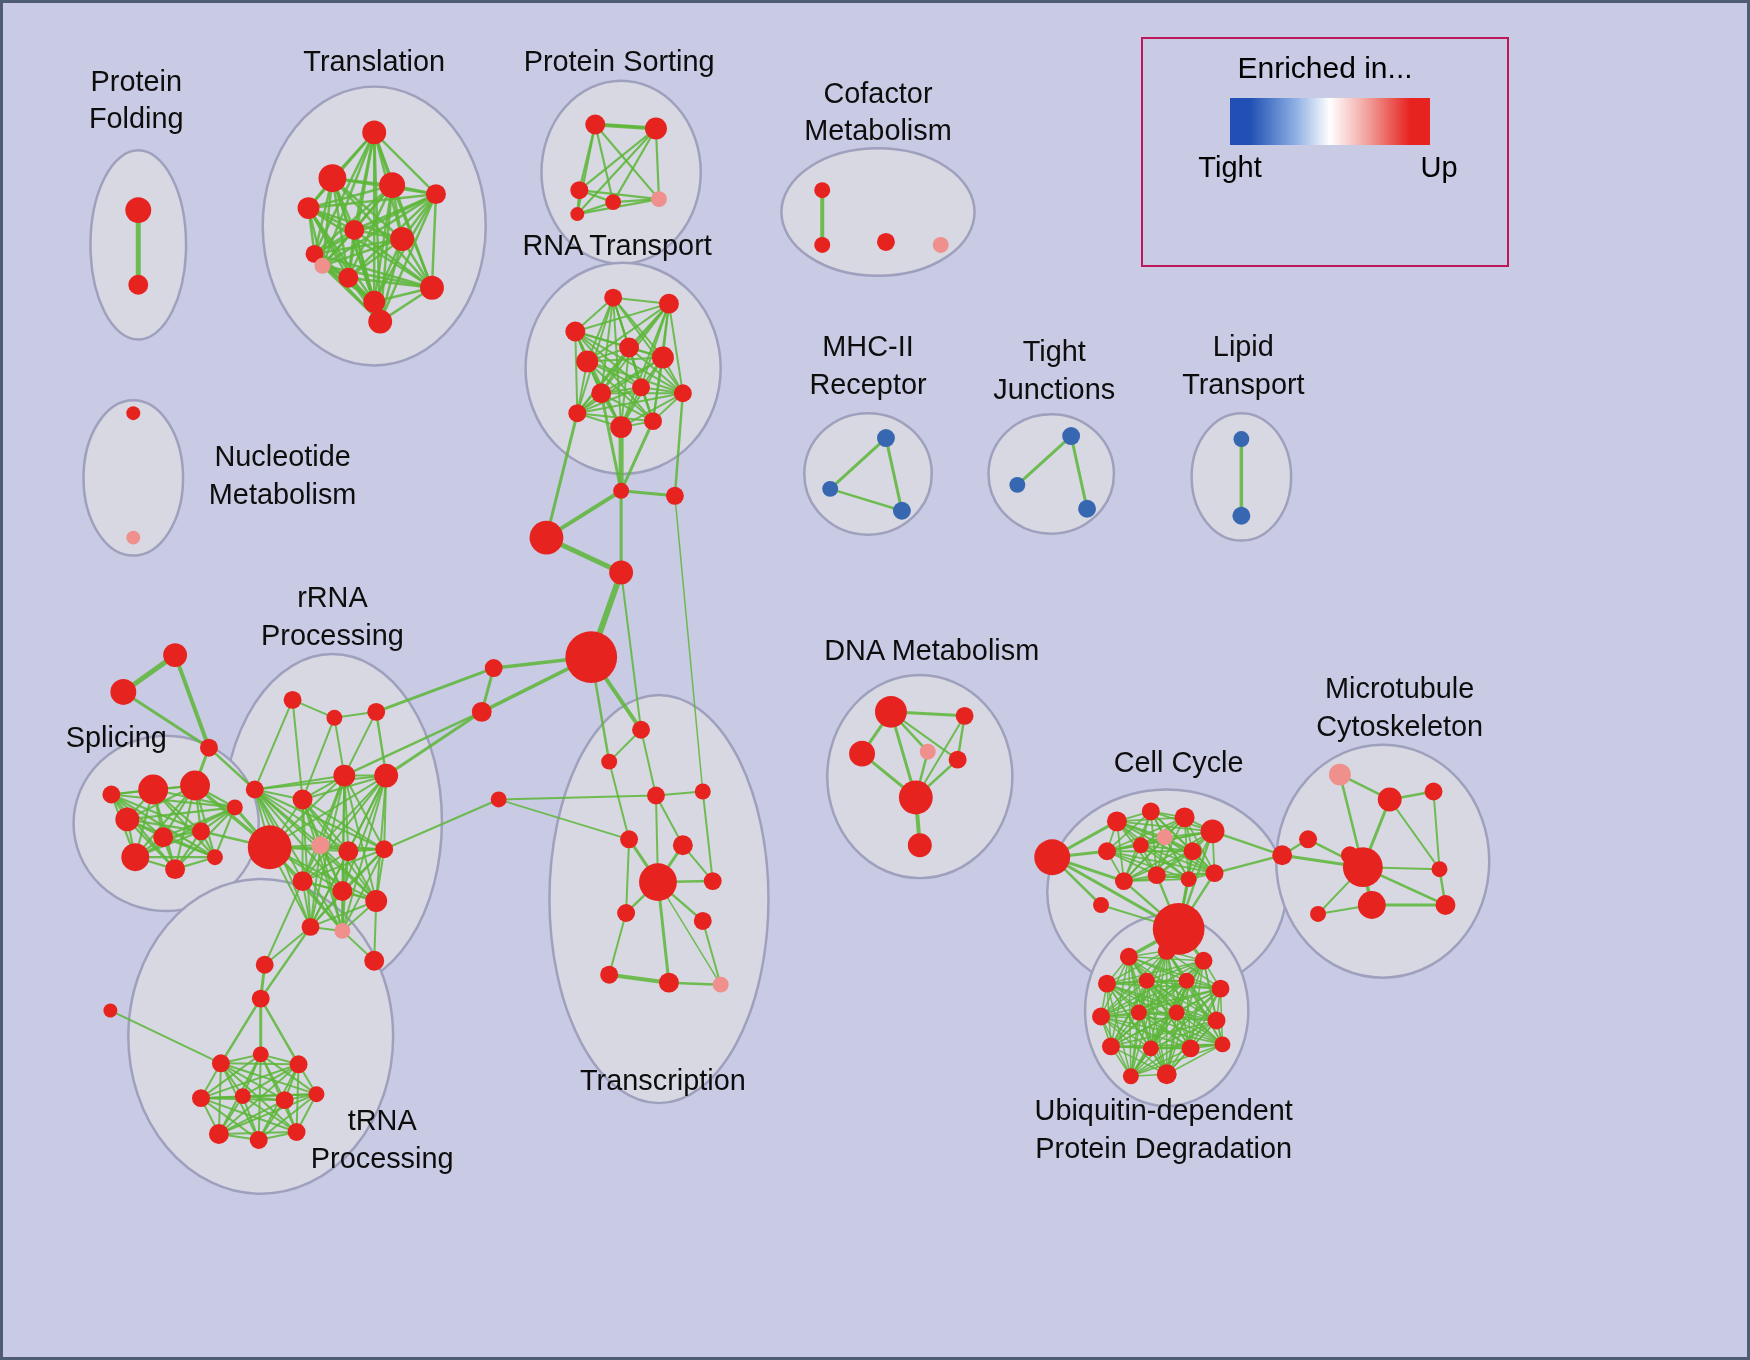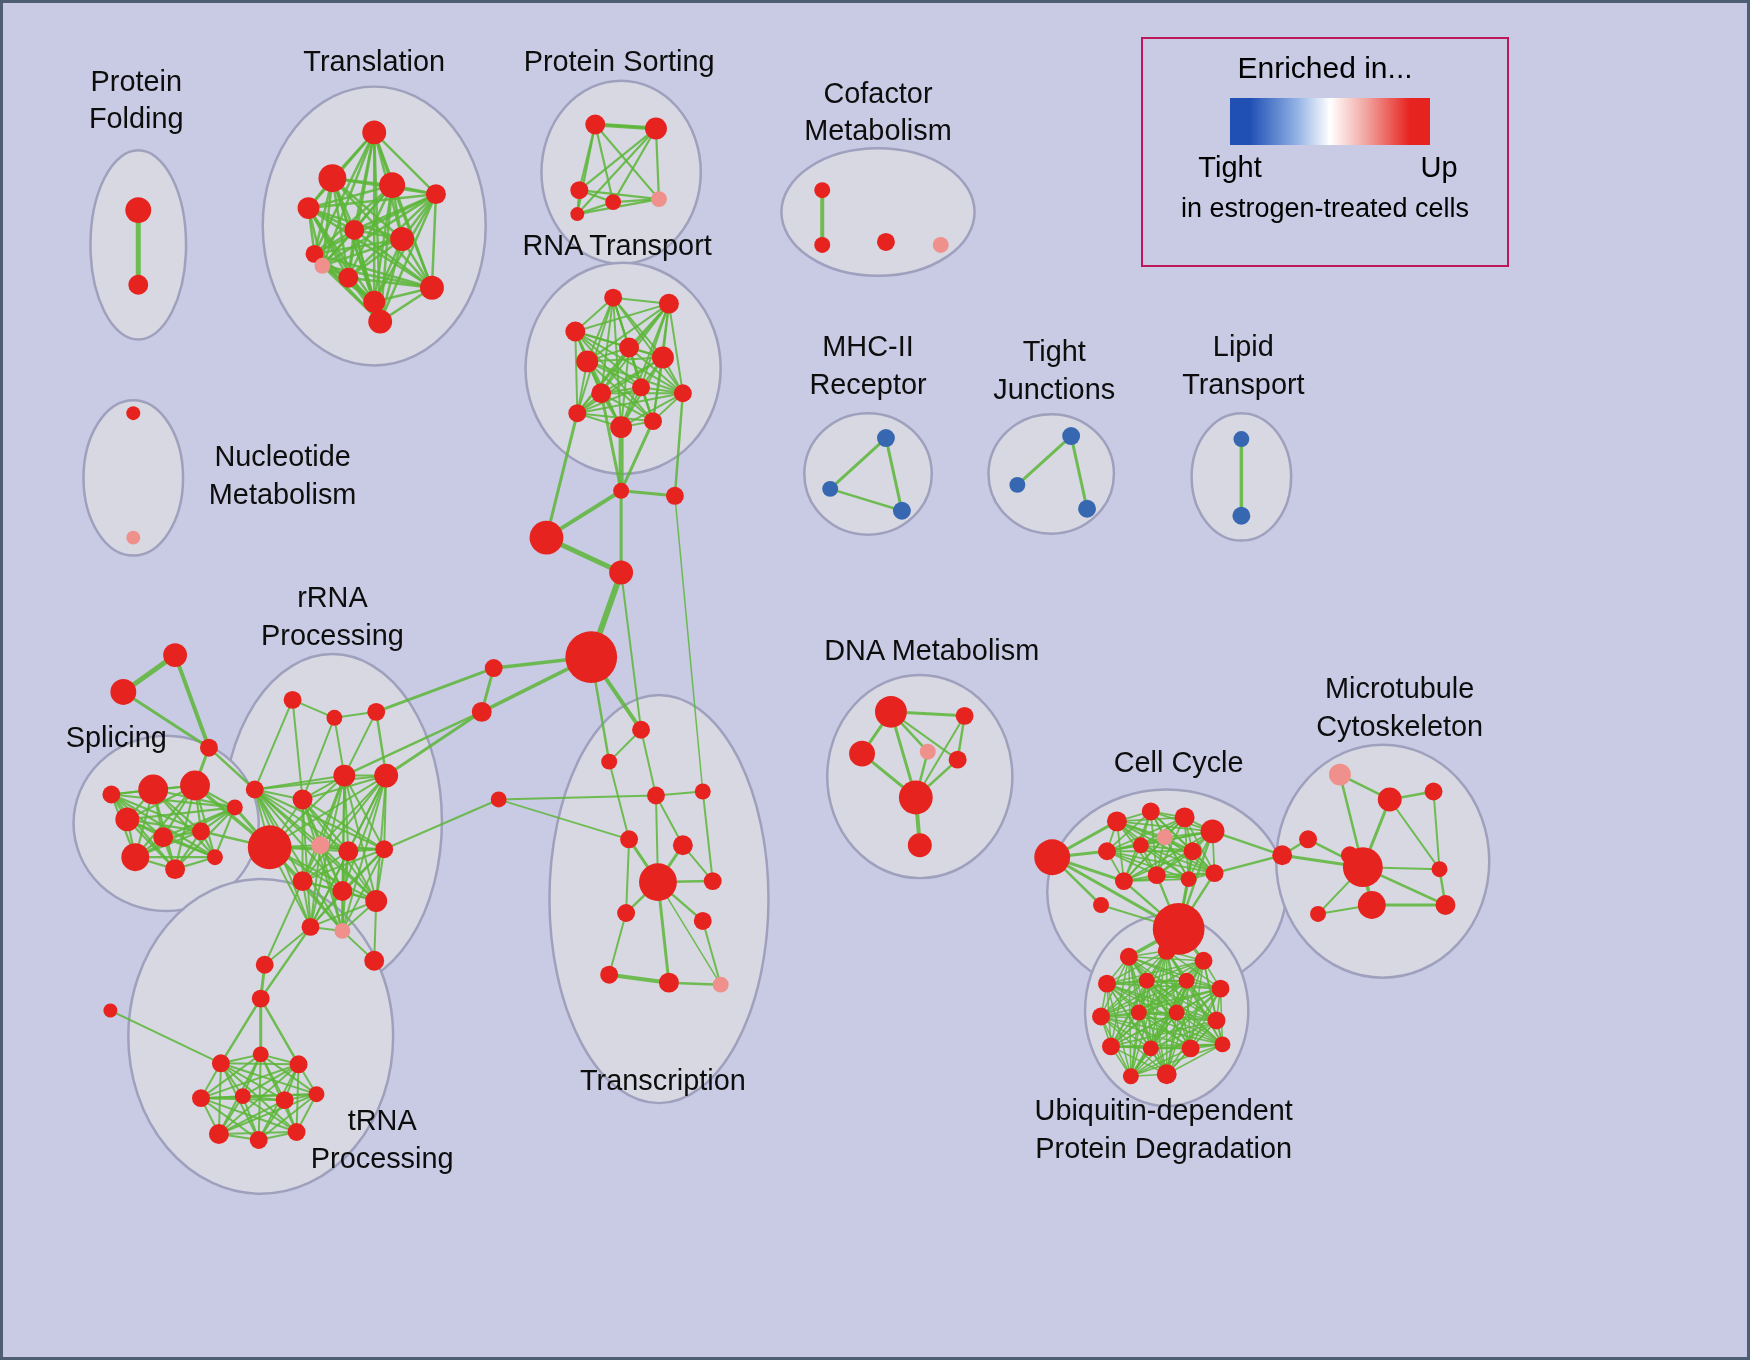--- a/index.html
+++ b/index.html
@@ -931,16 +931,15 @@
         <text x="1402" y="698" class="cluster-label" text-anchor="middle"><tspan x="1402" dy="0">Microtubule</tspan><tspan x="1402" dy="38">Cytoskeleton</tspan></text>
         <text x="1165" y="1122" class="cluster-label" text-anchor="middle"><tspan x="1165" dy="0">Ubiquitin-dependent</tspan><tspan x="1165" dy="38">Protein Degradation</tspan></text>
       </g>
     </svg>
 
   <div class="legend">
     <div class="legend-title">Enriched in...</div>
     <div class="legend-gradient"></div>
     <span class="legend-scale-label legend-down">Tight</span>
     <span class="legend-scale-label legend-up">Up</span>
-    <div class="legend-caption-line legend-caption-1">in estrogen-treated cells</div>
   </div>
 
 </div>
 
 </body></html>

